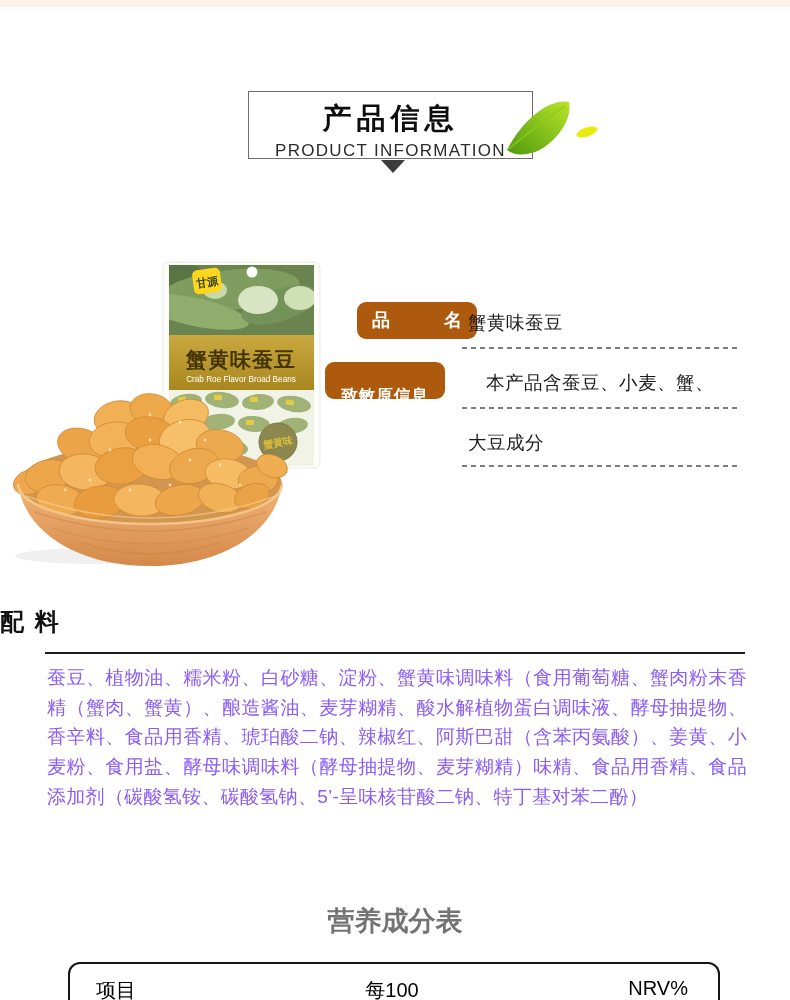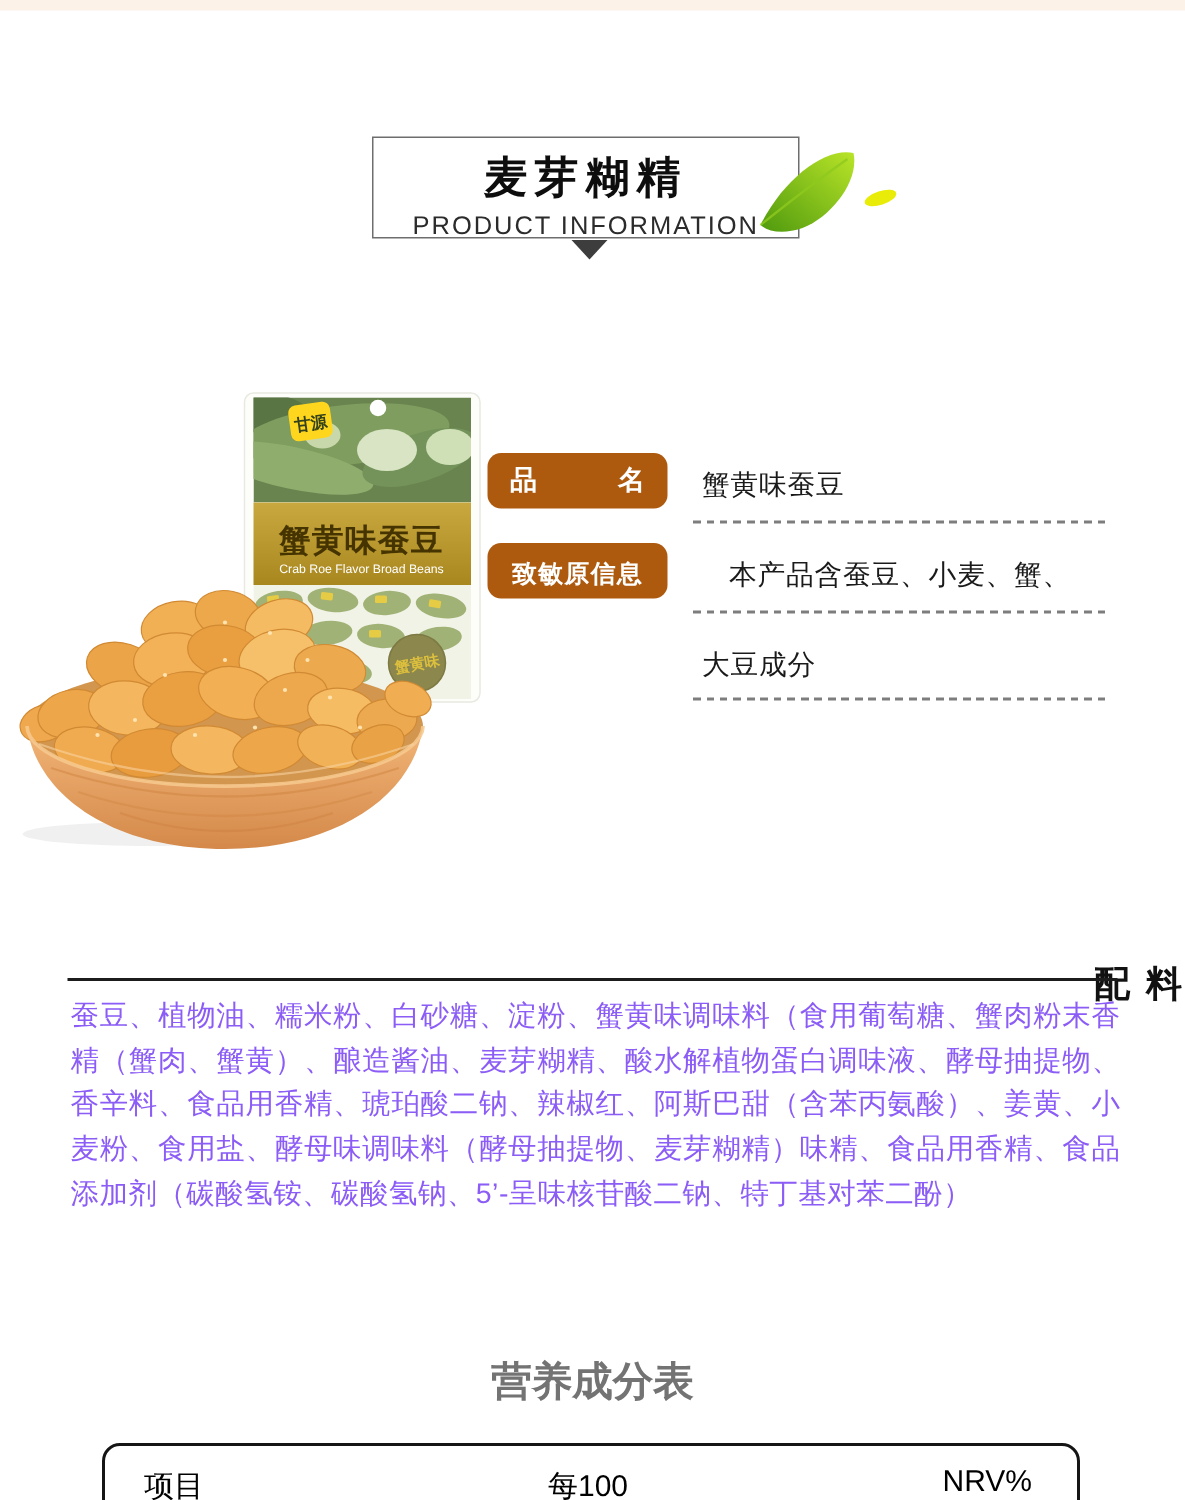--- a/index.html
+++ b/index.html
@@ -18,27 +18,27 @@
   .tri{left:381px;top:160px;width:0;height:0;border-left:12px solid transparent;
        border-right:12px solid transparent;border-top:13px solid #3d3d3d;}
   .leaf-svg{left:505px;top:94px;}
 
   
   .product-svg{left:0;top:250px;}
 
   
   .pill{width:120px;height:37px;line-height:37px;border-radius:9px;background:#ad590e;color:#ffffff;
         font-size:18px;font-weight:700;padding:0 15px;box-sizing:border-box;}
-  .pill-justify{text-align:justify;text-align-last:justify;}
-  .pill-center{text-align:center;padding:3px 6px;font-size:16.5px;letter-spacing:1px;}
+  .pill-justify{text-align:justify;text-align-last:justify;margin-left:32px;}
+  .pill-center{text-align:center;padding:15px 6px;font-size:16.5px;letter-spacing:1px;}
   .info-val{font-size:18.5px;color:#1a1a1a;letter-spacing:0.5px;}
   .dash{height:2px;background:repeating-linear-gradient(90deg,#7d7d7d 0 5px,transparent 5px 9px);}
 
   
-  .ing-title{left:0;top:640px;width:790px;text-align:right;font-size:24px;font-weight:600;
+  .ing-title{left:0;top:606px;width:790px;text-align:left;font-size:24px;font-weight:600;
              letter-spacing:2px;color:#111;}
   .ing-rule{left:45px;top:652px;width:700px;height:1.5px;background:#1c1c1c;}
   .ing-text{left:47px;top:663px;width:700px;font-size:19px;line-height:29.7px;color:#8b5cf6;
             letter-spacing:0.3px;text-align:justify;}
 
   
   .nut-title{left:0;top:903px;width:790px;text-align:center;font-size:27px;font-weight:700;color:#737373;}
   .nut-table{left:68px;top:962px;width:652px;height:60px;border:2px solid #151515;border-radius:12px;
              box-sizing:border-box;display:grid;grid-template-columns:1fr auto 1fr;align-items:start;
              padding:13px 30px 0 26px;font-size:20px;color:#000;background:#fff;}
@@ -47,21 +47,21 @@
   .nut-c2{justify-self:end;}
 </style>
 </head>
 <body>
 
 <div class="page">
 
   <div class="abs top-strip"></div>
 
   <div class="abs header-box">
-    <h1 class="header-title">麦芽糊精</h1>
+    <h1 class="header-title">产品信息</h1>
     <div class="header-sub">PRODUCT INFORMATION</div>
   </div>
   <div class="abs tri"></div>
 
   <svg class="abs leaf-svg" width="95" height="66" viewBox="0 0 95 66">
     <defs>
       <linearGradient id="leafG" x1="0" y1="1" x2="1" y2="0">
         <stop offset="0" stop-color="#4f9a0e"></stop>
           <stop offset="1" stop-color="#b9e428"></stop>
       </linearGradient>

